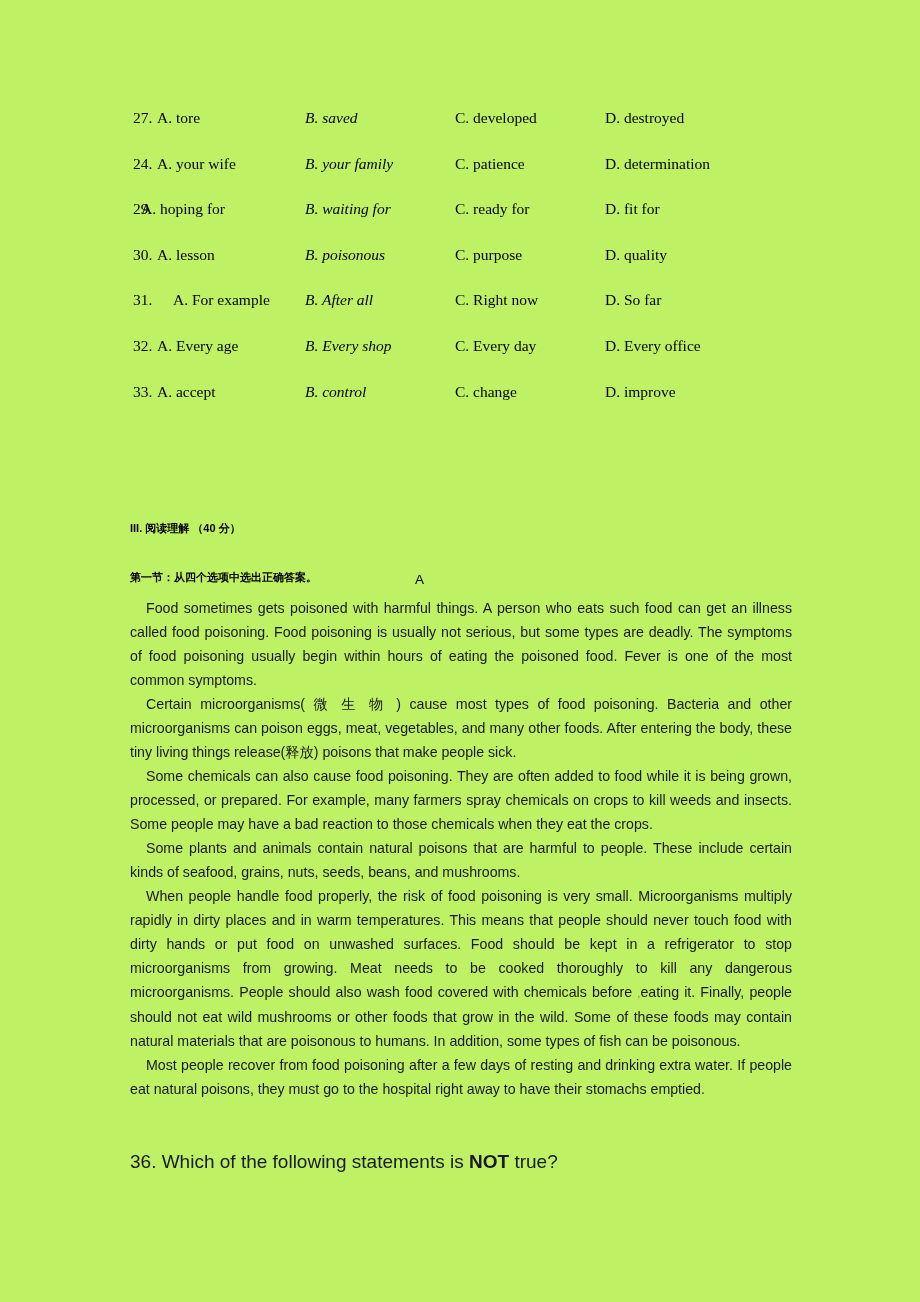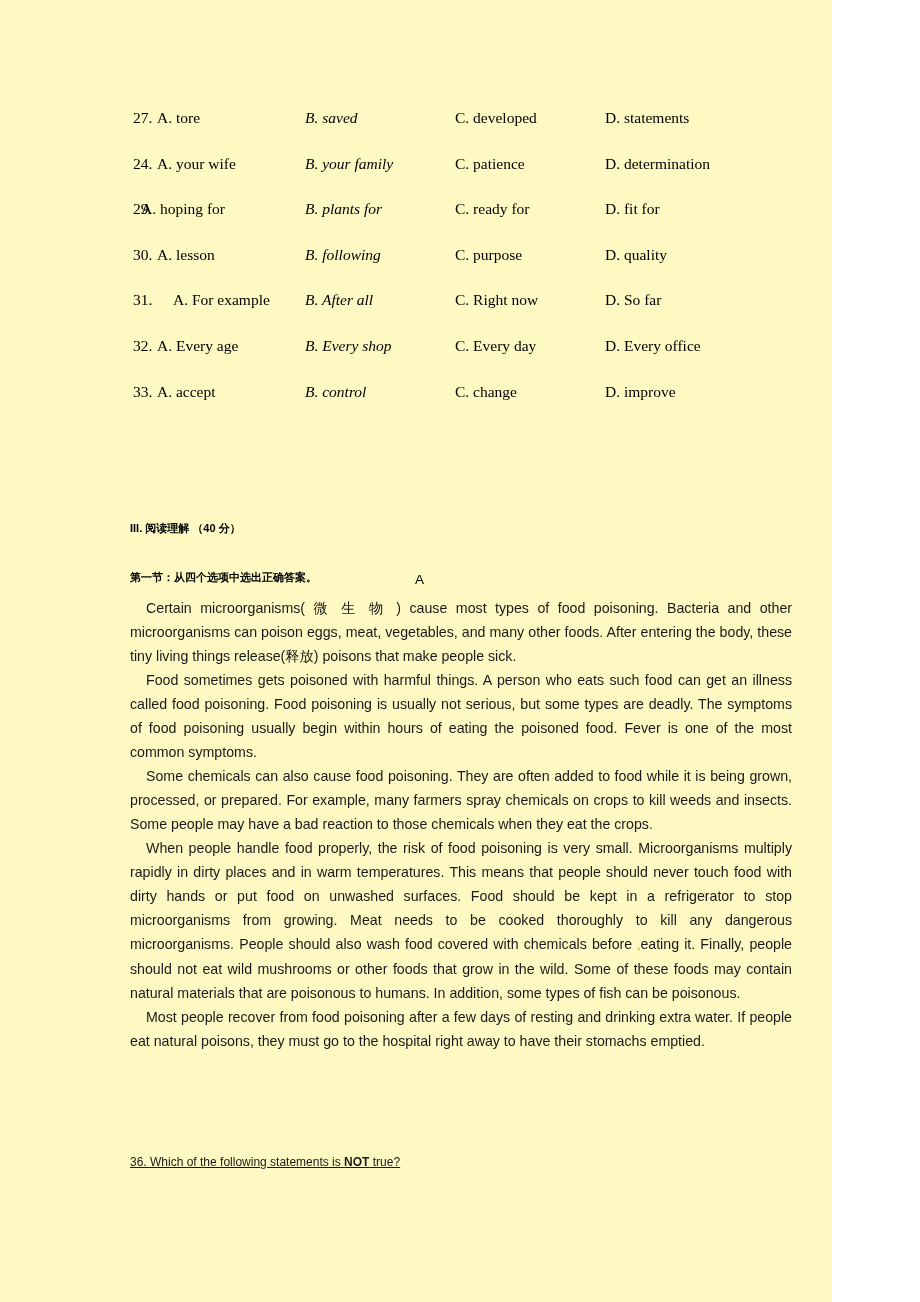--- a/index.html
+++ b/index.html
@@ -2,23 +2,23 @@
 <html><head>
 <meta charset="utf-8">
 <style>
   html, body {
     margin: 0;
     padding: 0;
     background: #ffffff;
   }
   .page {
     position: relative;
-    width: 832px;
+    width: 920px;
     height: 1302px;
-    background: #fef9c3;
+    background: #bef264;
     overflow: hidden;
   }
 
   
   .choices {
     position: absolute;
     left: 133px;
     top: 108px;
     width: 700px;
   }
@@ -81,25 +81,24 @@
     margin: 0;
     text-indent: 16px;
     text-align: justify;
   }
   .question {
     position: absolute;
     left: 130px;
     top: 1150px;
     width: 662px;
     font-family: "Liberation Sans", "DejaVu Sans", sans-serif;
-    font-size: 12px;
+    font-size: 19px;
     line-height: 24px;
     color: #1a1a1a;
     white-space: nowrap;
-    text-decoration: underline;
   }
   .question b { font-weight: bold; }
 
   .cn { font-family: "DejaVu Sans", sans-serif; }
   .artifact {
     color: #9a7d10;
     font-size: 11px;
     vertical-align: baseline;
   }
 </style>
@@ -108,43 +107,43 @@
 
 <div class="page">
 
   <div class="choices">
 
     <div class="choice-row">
       <span class="opt a">27.</span>
       <span class="opt a" style="left:24px">A. tore</span>
       <span class="opt b">B. saved</span>
       <span class="opt c">C. developed</span>
-      <span class="opt d">D. statements</span>
+      <span class="opt d">D. destroyed</span>
     </div>
 
     <div class="choice-row">
       <span class="opt a">24.</span>
       <span class="opt a" style="left:24px">A. your wife</span>
       <span class="opt b">B. your family</span>
       <span class="opt c">C. patience</span>
       <span class="opt d">D. determination</span>
     </div>
 
     <div class="choice-row">
       <span class="opt a">29.</span>
       <span class="opt a" style="left:8px">A. hoping for</span>
-      <span class="opt b">B. plants for</span>
+      <span class="opt b">B. waiting for</span>
       <span class="opt c">C. ready for</span>
       <span class="opt d">D. fit for</span>
     </div>
 
     <div class="choice-row">
       <span class="opt a">30.</span>
       <span class="opt a" style="left:24px">A. lesson</span>
-      <span class="opt b">B. following</span>
+      <span class="opt b">B. poisonous</span>
       <span class="opt c">C. purpose</span>
       <span class="opt d">D. quality</span>
     </div>
 
     <div class="choice-row">
       <span class="opt a">31.</span>
       <span class="opt a" style="left:40px">A. For example</span>
       <span class="opt b">B. After all</span>
       <span class="opt c">C. Right now</span>
       <span class="opt d">D. So far</span>
@@ -168,26 +167,27 @@
 
 
 
   </div>
 
   <div class="section-head" id="head-roman">III. 阅读理解 （40 分）</div>
   <div class="section-head" id="head-part">第一节：从四个选项中选出正确答案。</div>
   <div class="passage-letter">A</div>
 
   <div class="passage">
+    <p>Food sometimes gets poisoned with harmful things. A person who eats such food can get an illness called food poisoning. Food poisoning is usually not serious, but some types are deadly. The symptoms of food poisoning usually begin within hours of eating the poisoned food. Fever is one of the most common symptoms.</p>
+
     <p><span>Certain microorganisms( </span><span class="cn">微 生 物</span><span> ) cause most types of food poisoning. Bacteria and other microorganisms can poison eggs, meat, vegetables, and many other foods. After entering the body, these tiny living things release(</span><span class="cn">释放</span><span>) poisons that make people sick.</span></p>
-
-    <p>Food sometimes gets poisoned with harmful things. A person who eats such food can get an illness called food poisoning. Food poisoning is usually not serious, but some types are deadly. The symptoms of food poisoning usually begin within hours of eating the poisoned food. Fever is one of the most common symptoms.</p>
 
     <p>Some chemicals can also cause food poisoning. They are often added to food while it is being grown, processed, or prepared. For example, many farmers spray chemicals on crops to kill weeds and insects. Some people may have a bad reaction to those chemicals when they eat the crops.</p>
 
+    <p>Some plants and animals contain natural poisons that are harmful to people. These include certain kinds of seafood, grains, nuts, seeds, beans, and mushrooms.</p>
 
     <p><span>When people handle food properly, the risk of food poisoning is very small. Microorganisms multiply rapidly in dirty places and in warm temperatures. This means that people should never touch food with dirty hands or put food on unwashed surfaces. Food should be kept in a refrigerator to stop microorganisms from growing. Meat needs to be cooked thoroughly to kill any dangerous microorganisms. People should also wash food covered with chemicals before </span><span class="artifact">,</span><span>eating it. Finally, people should not eat wild mushrooms or other foods that grow in the wild. Some of these foods may contain natural materials that are poisonous to humans. In addition, some types of fish can be poisonous.</span></p>
 
     <p>Most people recover from food poisoning after a few days of resting and drinking extra water. If people eat natural poisons, they must go to the hospital right away to have their stomachs emptied.</p>
   </div>
 
   <div class="question"><span>36. Which of the following statements is </span><b>NOT</b><span> true?</span></div>
 
 </div>
 

